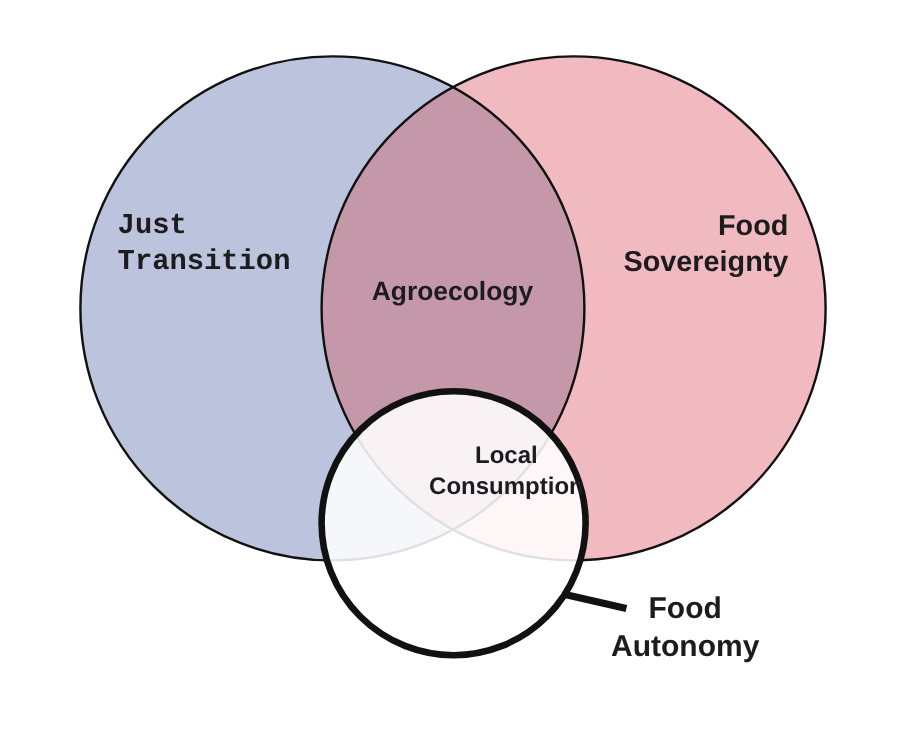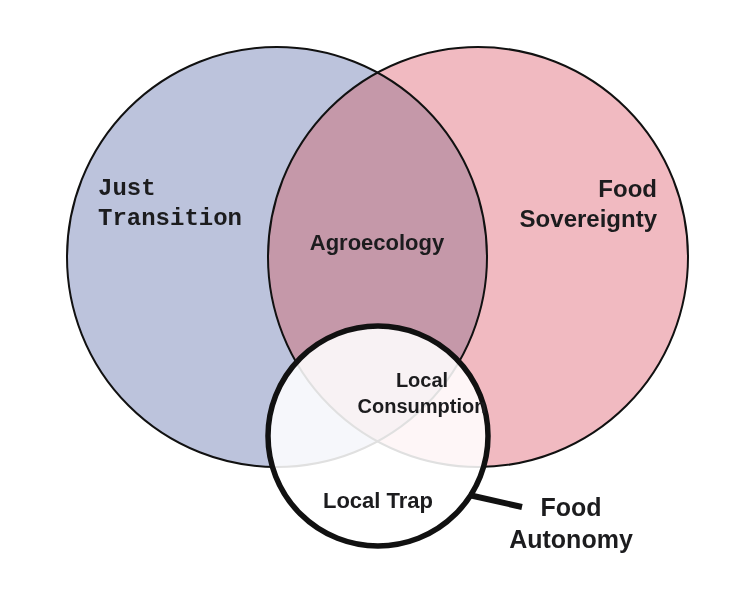--- a/index.html
+++ b/index.html
@@ -73,18 +73,17 @@
 Transition</div>
 
   <div class="label lbl-foodsov">Food
 Sovereignty</div>
 
   <div class="label lbl-agro">Agroecology</div>
 
   <div class="label lbl-consumption">Local
 Consumption</div>
 
-  <div class="label lbl-trap">Local Trap</div>
 
   <div class="label lbl-autonomy">Food
 Autonomy</div>
 
 </div>
 
 </body></html>

